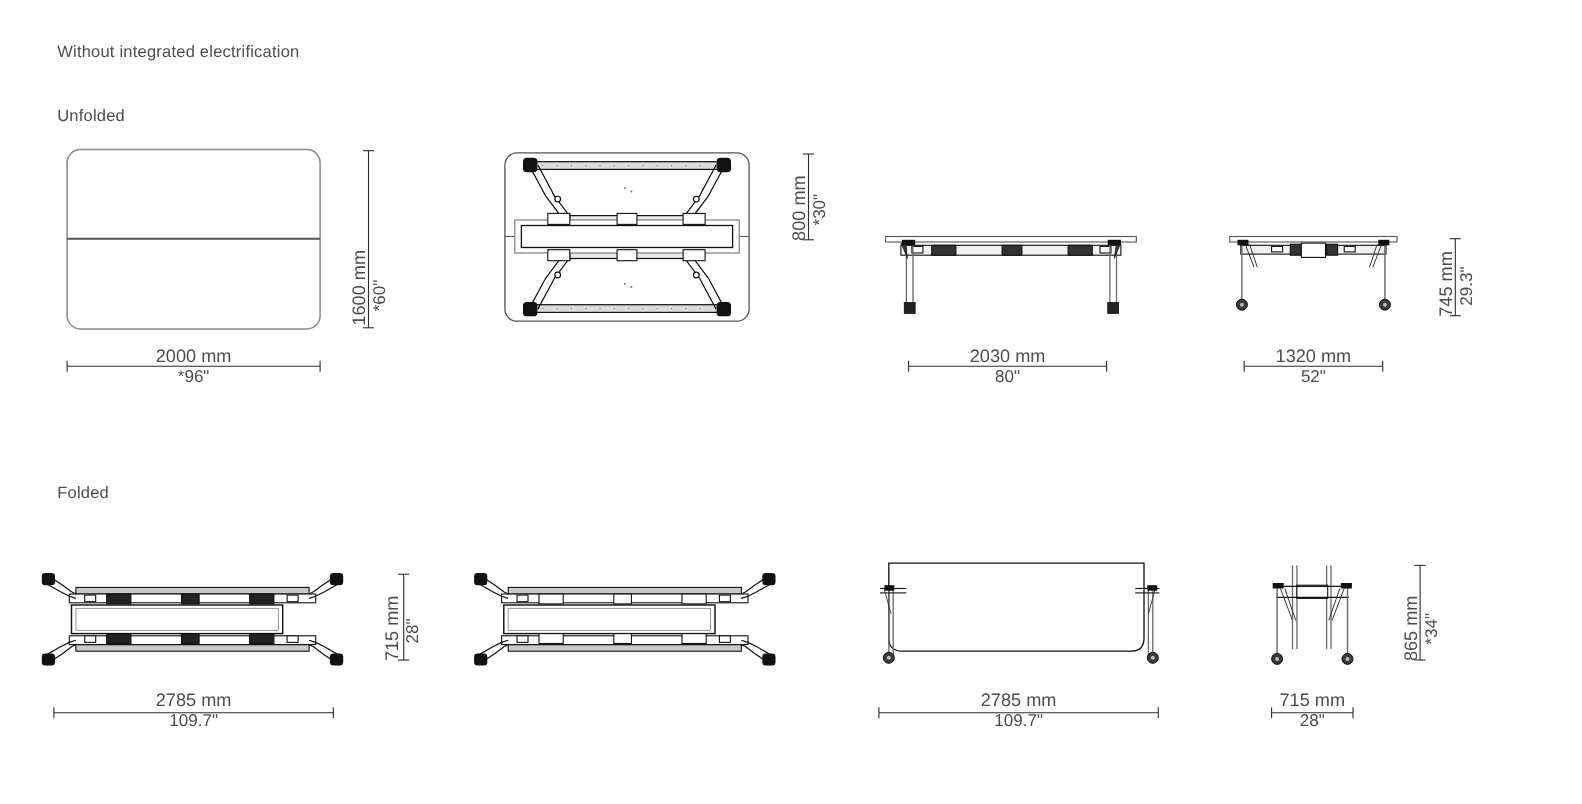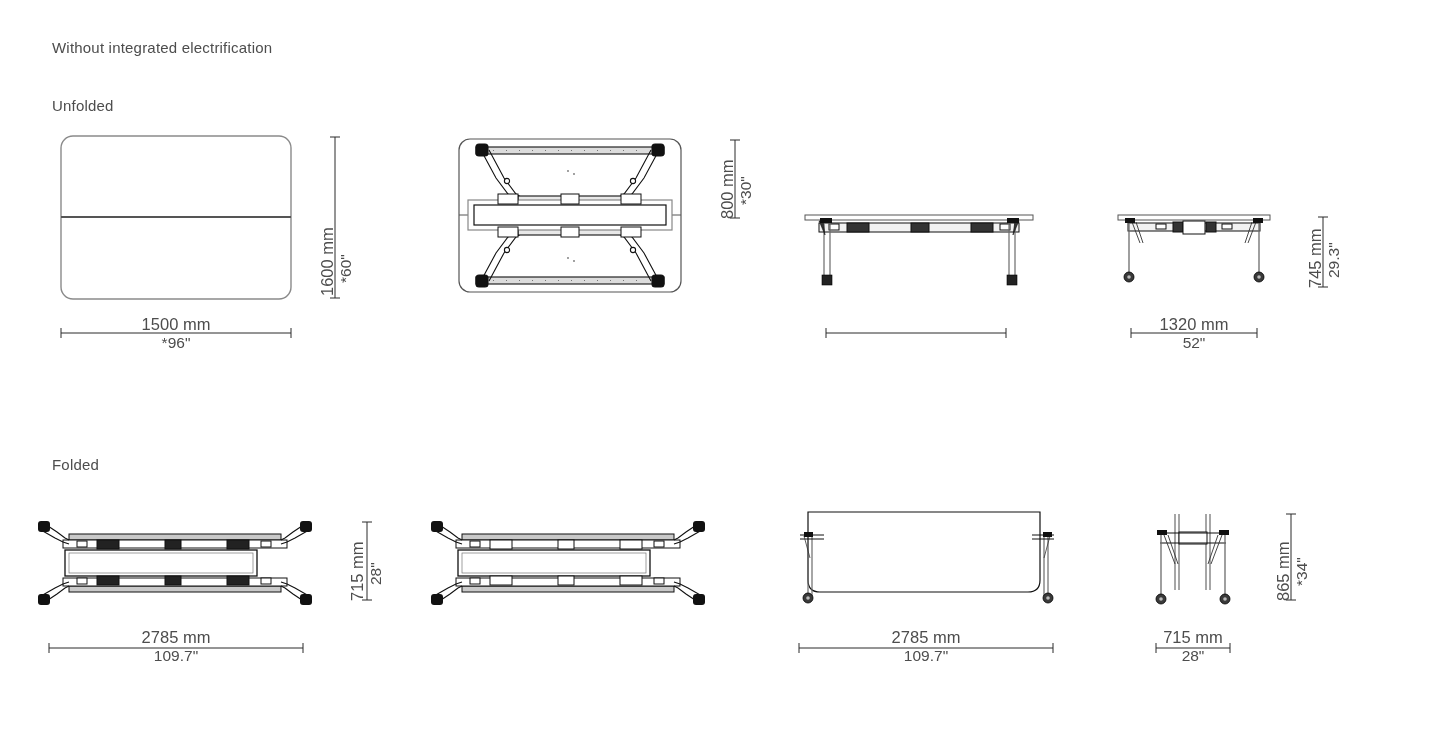--- a/index.html
+++ b/index.html
@@ -23,21 +23,21 @@
   .section-title {
     position: absolute;
     font-size: 15px;
     line-height: 30px;
     letter-spacing: 0.2px;
     color: #4d4d4d;
     white-space: nowrap;
   }
   #heading-main { left: 52px; top: 33px; }
   #heading-sub  { left: 52px; top: 63px; margin-top: 28px; }
-  #heading-folded { left: 52px; top: 450px; }
+  #heading-folded { left: 52px; top: 434px; }
 
   
   .fig {
     position: absolute;
   }
   .fig svg { display: block; overflow: visible; }
 
   
   .dim-h {
     position: absolute;
@@ -91,21 +91,21 @@
   </div>
 
   <div class="dimline" style="left:60px; top:328px;">
     <svg width="232" height="10" viewBox="0 0 232 10">
       <line x1="1" y1="5" x2="231" y2="5" stroke="#2b2b2b" stroke-width="1"></line>
       <line x1="1" y1="0" x2="1" y2="10" stroke="#2b2b2b" stroke-width="1"></line>
       <line x1="231" y1="0" x2="231" y2="10" stroke="#2b2b2b" stroke-width="1"></line>
     </svg>
   </div>
   <div class="dim-h" style="left:60px; top:315px; width:232px;">
-    <span class="mm">1500 mm</span>
+    <span class="mm">2000 mm</span>
     <span class="inch">*96"</span>
   </div>
 
   <div class="dimline" style="left:330px; top:136px;">
     <svg width="10" height="163" viewBox="0 0 10 163">
       <line x1="5" y1="1" x2="5" y2="162" stroke="#2b2b2b" stroke-width="1"></line>
       <line x1="0" y1="1" x2="10" y2="1" stroke="#2b2b2b" stroke-width="1"></line>
       <line x1="0" y1="162" x2="10" y2="162" stroke="#2b2b2b" stroke-width="1"></line>
     </svg>
   </div>
@@ -221,20 +221,24 @@
       <rect x="202" y="60" width="10" height="10" fill="#222" stroke="#000" stroke-width="0.6"></rect>
     </svg>
   </div>
 
   <div class="dimline" style="left:825px; top:328px;">
     <svg width="182" height="10" viewBox="0 0 182 10">
       <line x1="1" y1="5" x2="181" y2="5" stroke="#2b2b2b" stroke-width="1"></line>
       <line x1="1" y1="0" x2="1" y2="10" stroke="#2b2b2b" stroke-width="1"></line>
       <line x1="181" y1="0" x2="181" y2="10" stroke="#2b2b2b" stroke-width="1"></line>
     </svg>
+  </div>
+  <div class="dim-h" style="left:815px; top:315px; width:202px;">
+    <span class="mm">2030 mm</span>
+    <span class="inch">80"</span>
   </div>
 
   <div class="fig" style="left:1118px; top:215px;">
     <svg width="152" height="72" viewBox="0 0 152 72">
       <rect x="0" y="0" width="152" height="5" fill="#ffffff" stroke="#555" stroke-width="1"></rect>
       <rect x="10" y="8" width="132" height="8" fill="#f2f2f2" stroke="#111" stroke-width="1"></rect>
       <g fill="#ffffff" stroke="#111" stroke-width="1">
         <rect x="38" y="9" width="10" height="5"></rect>
         <rect x="55" y="7" width="10" height="10" fill="#333"></rect>
         <rect x="65" y="6" width="22" height="13"></rect>

